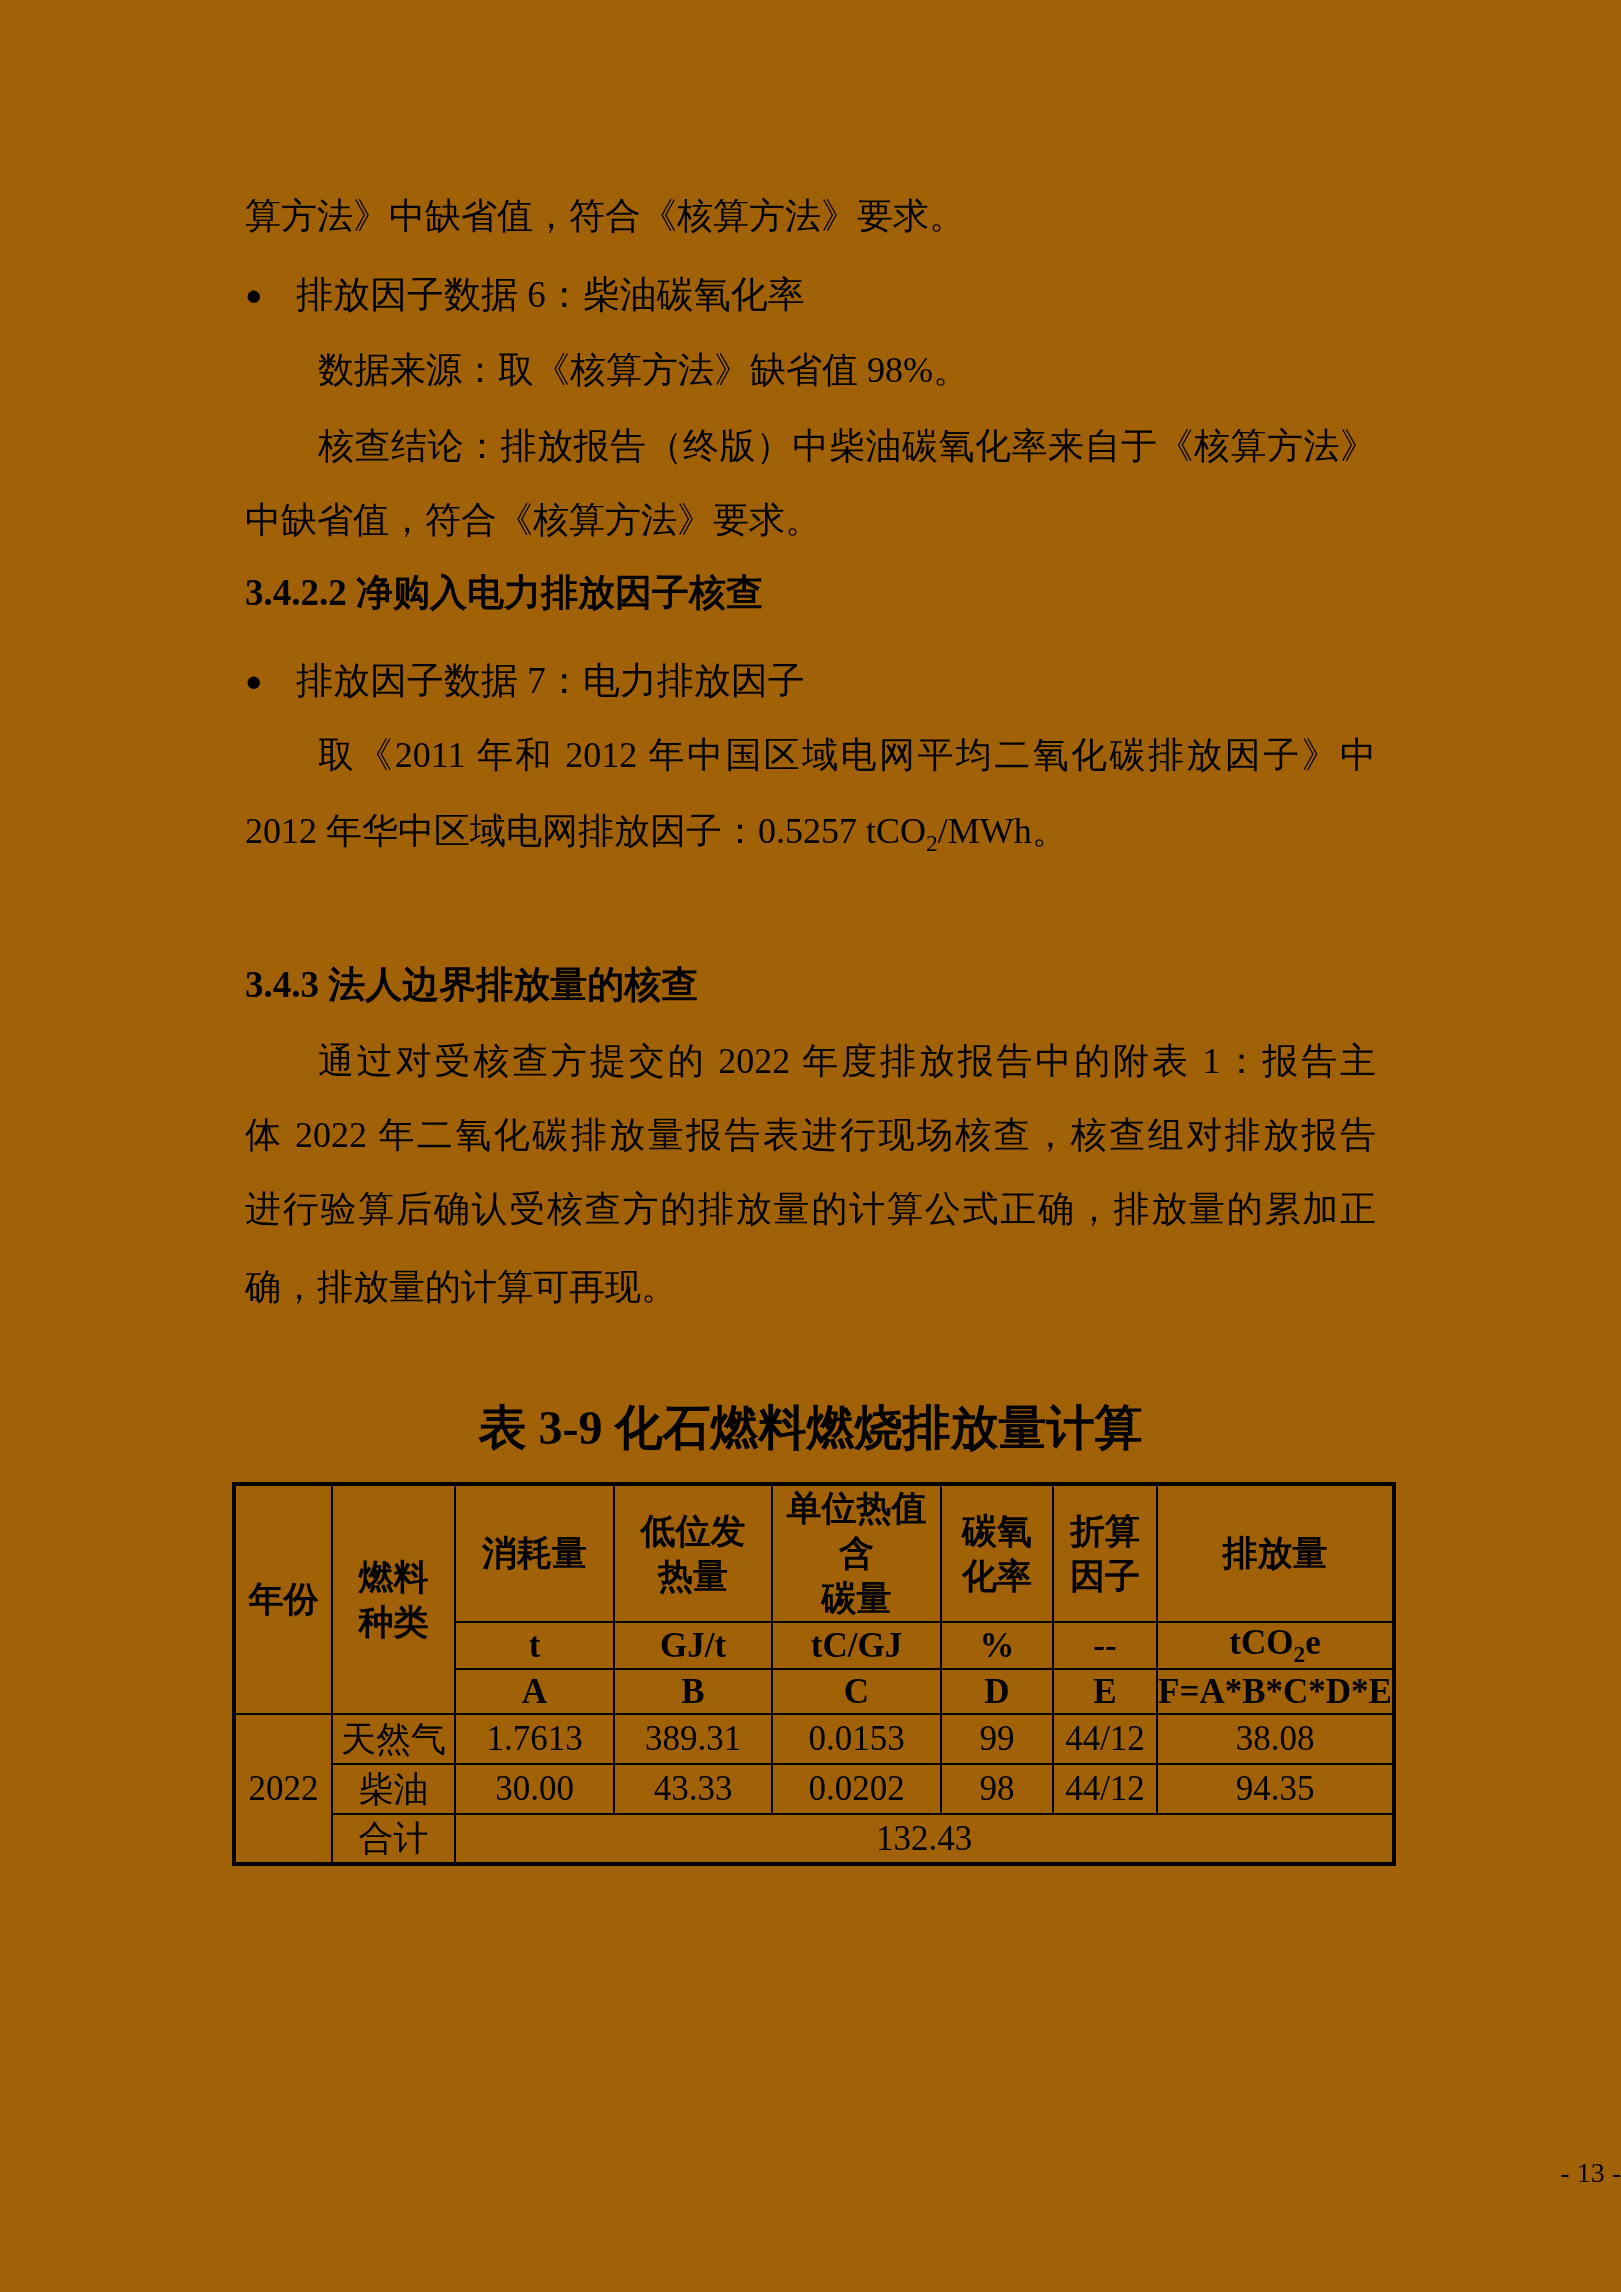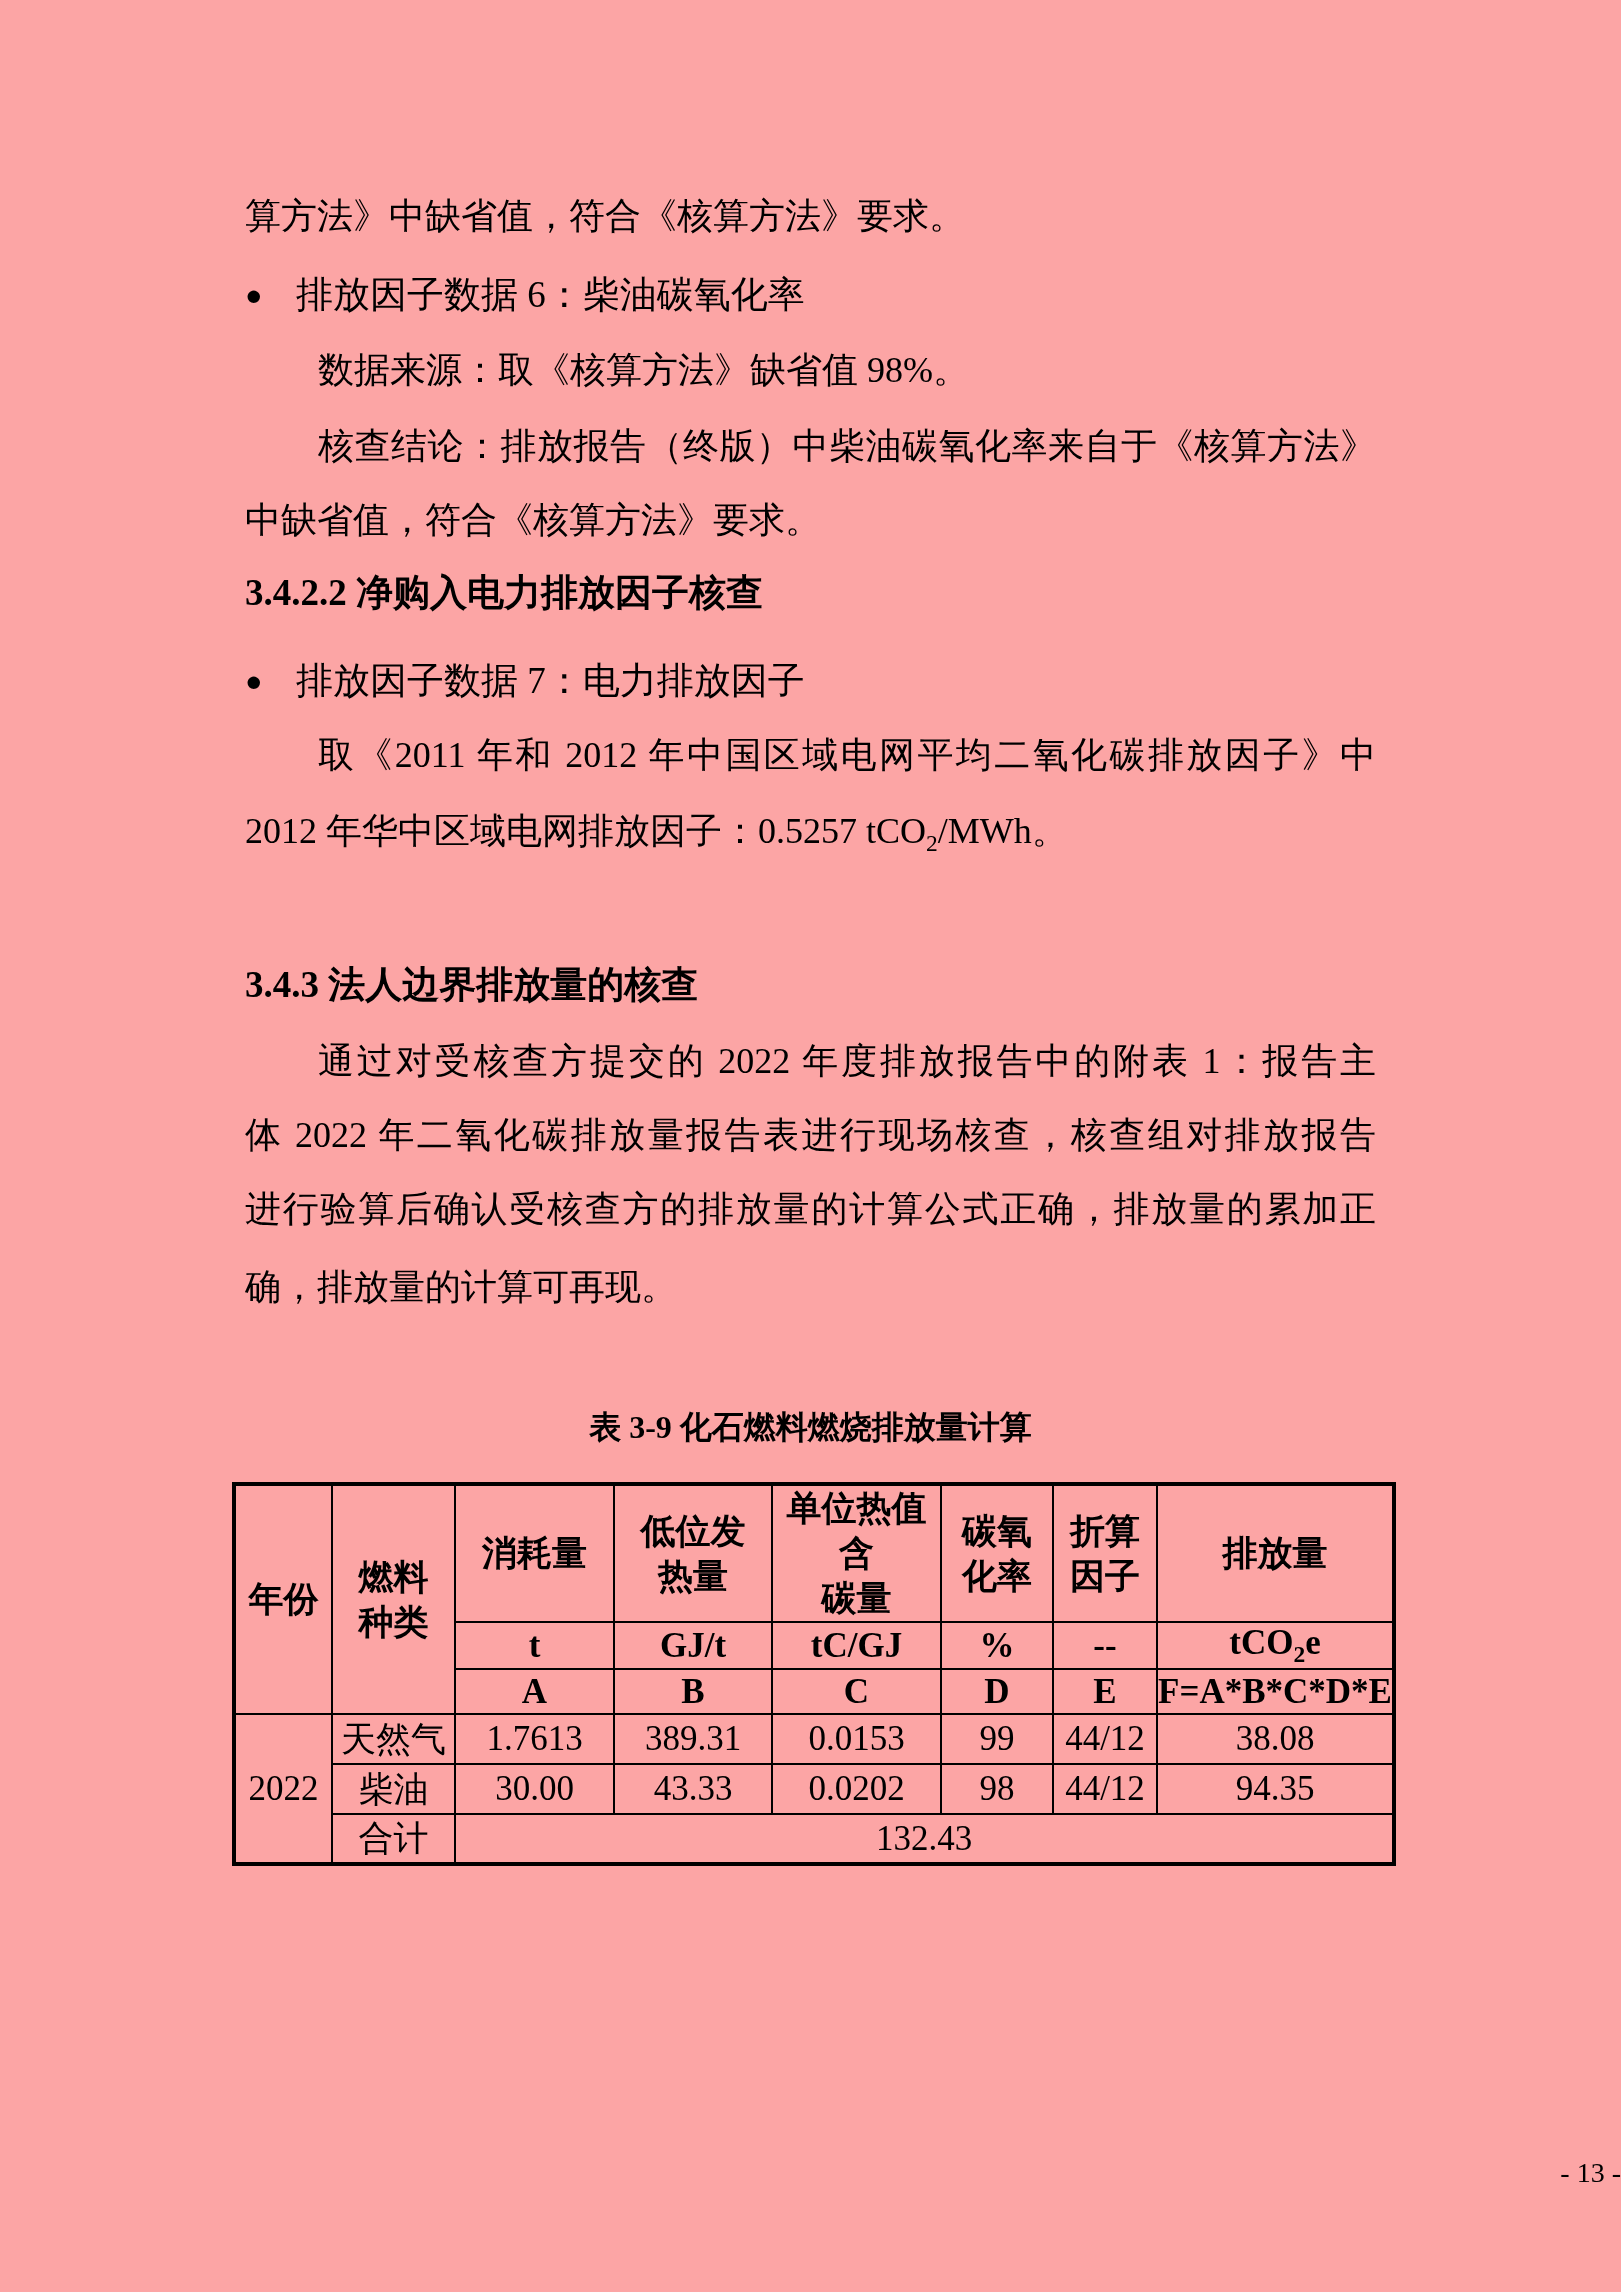--- a/index.html
+++ b/index.html
@@ -1,20 +1,20 @@
 <!DOCTYPE html>
 <html><head>
 <meta charset="utf-8">
 <style>
   html, body { margin: 0; padding: 0; background: #888; }
   .page {
     position: relative;
     width: 1621px;
     height: 2293px;
-    background: #fca5a5;
+    background: #a16207;
     margin: 0 auto;
     font-family: "Liberation Serif", "DejaVu Serif", serif;
     color: #000;
     overflow: hidden;
   }
   .line {
     position: absolute;
     left: 245px;
     width: 1131px;
     height: 74px;
@@ -32,21 +32,21 @@
     vertical-align: 2px;
   }
   .heading { font-weight: bold; font-size: 37px; }
   sub.s2 { font-size: 23.5px; }
   .caption {
     position: absolute;
     left: 245px;
     width: 1131px;
     height: 69px;
     line-height: 69px;
-    font-size: 32px;
+    font-size: 48px;
     font-weight: bold;
     text-align: center;
     white-space: nowrap;
   }
   table.t39 {
     position: absolute;
     left: 232px;
     top: 1482px;
     width: 1160px;
     border-collapse: collapse;

